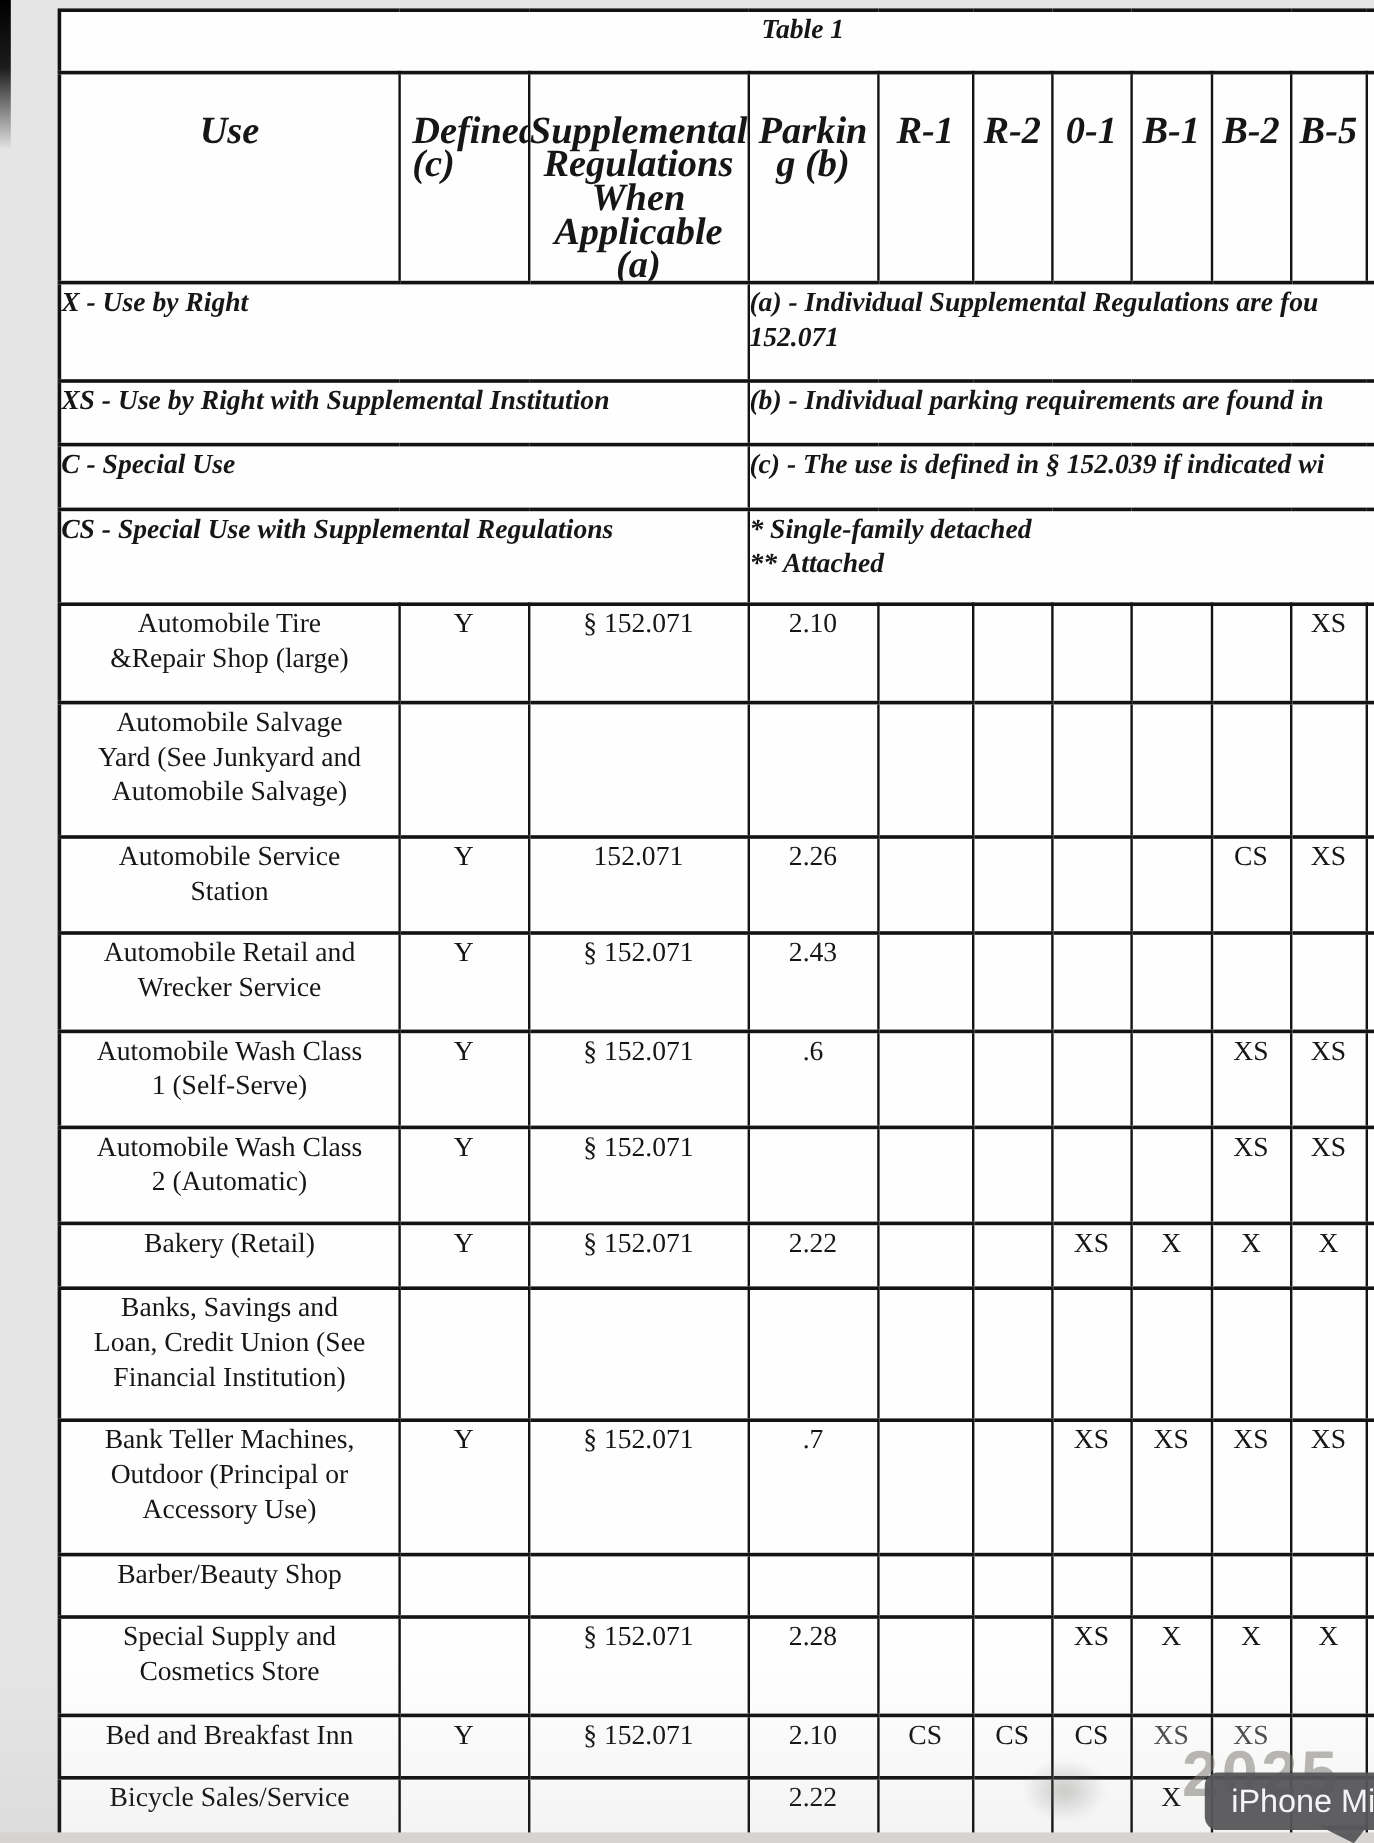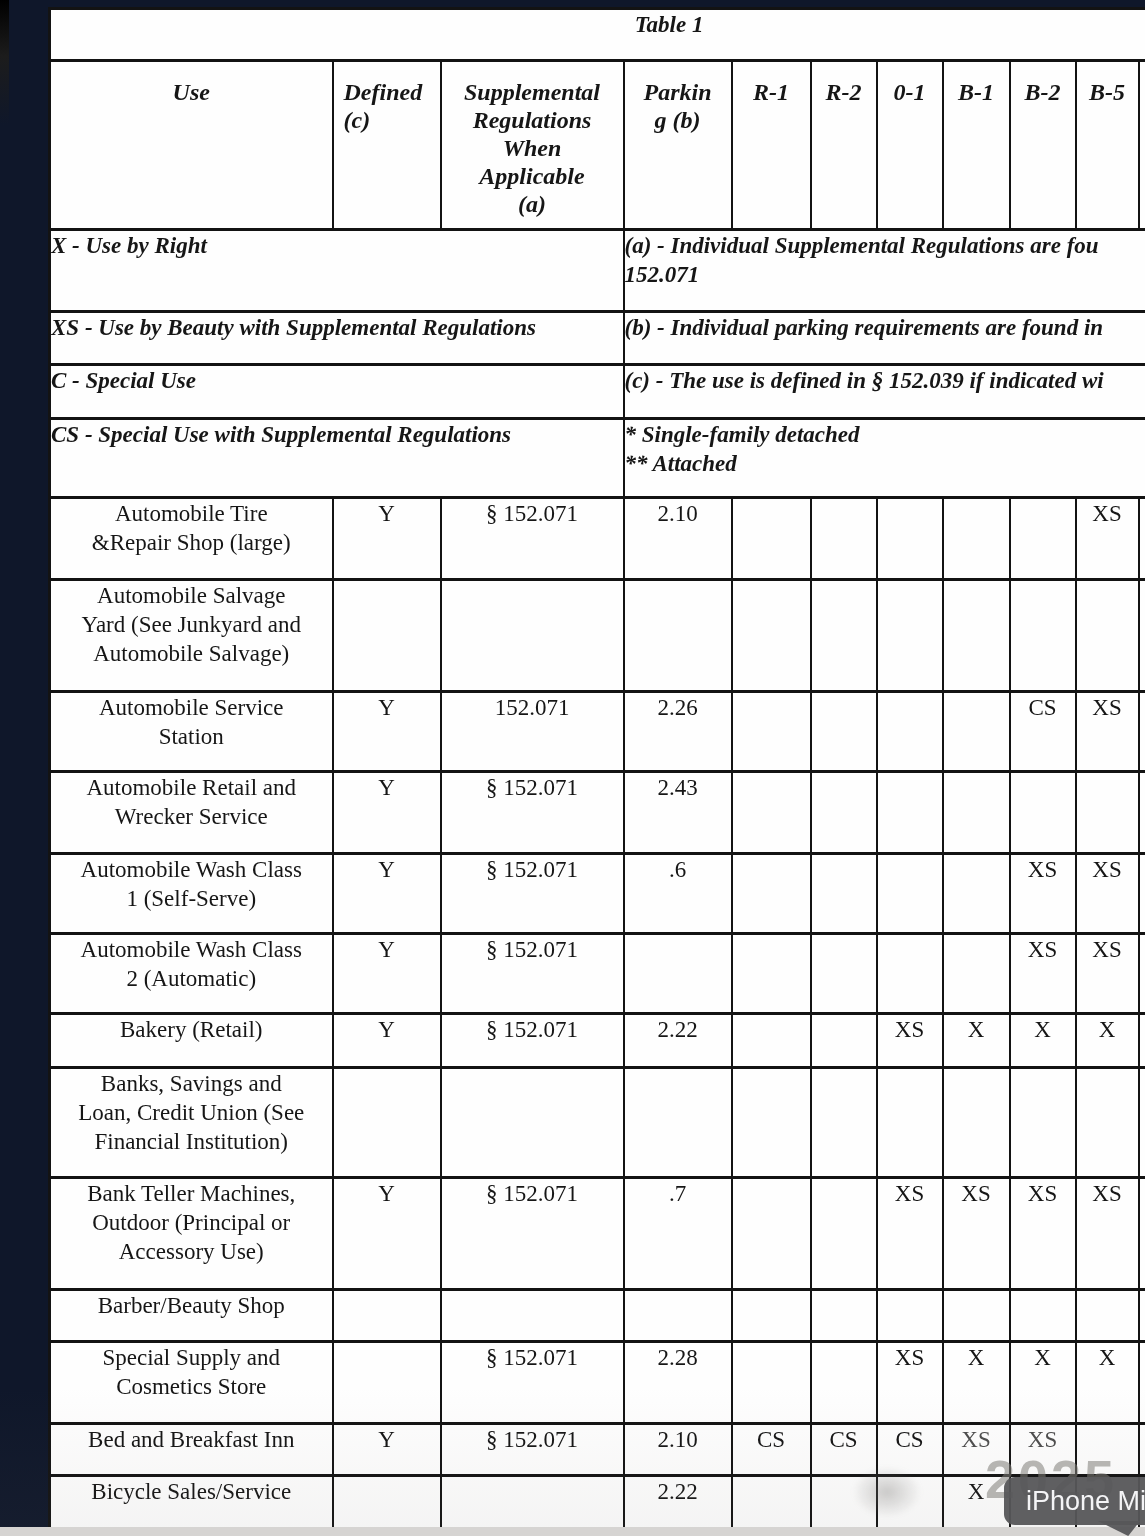--- a/index.html
+++ b/index.html
@@ -1,19 +1,19 @@
 <!DOCTYPE html>
 <html><head>
 <meta charset="utf-8">
 <style>
   html,body{margin:0;padding:0;}
   .page{
     position:relative;
     width:1145px;height:1536px;
-    background:#0f172a;
+    background:#e5e5e5;
     overflow:hidden;
     font-family:"Liberation Serif","DejaVu Serif",serif;
     color:#161616;
   }
   .corner-mark{
     position:absolute;left:0;top:0;width:9px;height:125px;
     background:linear-gradient(180deg,#000 0%,#1c1c1c 45%,rgba(20,20,20,0) 100%);
   }
   .table-wrap{position:absolute;left:48px;top:7px;}
   table.zoning{
@@ -31,22 +31,22 @@
     line-height:29px;
     font-size:23px;
     overflow:hidden;
     padding:0;
   }
   td.title-cell{
     text-align:center;font-weight:bold;font-style:italic;
     font-size:25px;padding-top:11px;white-space:normal;
   }
   tr.header-row td{
-    font-weight:bold;font-style:italic;font-size:24px;
-    text-align:center;padding-top:16px;line-height:28px;
+    font-weight:bold;font-style:italic;font-size:32px;
+    text-align:center;padding-top:32px;line-height:28px;
   }
   tr.header-row td.col-defined{text-align:left;padding-left:10px;margin-top:41px;}
   td.lcell{
     font-weight:bold;font-style:italic;
     padding:15px 0 0 15px;text-align:left;
   }
   td.rcell{
     font-weight:bold;font-style:italic;
     padding:15px 0 0 16px;text-align:left;
   }
@@ -132,21 +132,21 @@
           <td>B-2</td>
           <td>B-5</td>
           <td></td>
         </tr>
         <tr style="height:82px">
           <td class="lcell" colspan="3">X - Use by Right</td>
           <td class="rcell" colspan="8">(a) - Individual Supplemental Regulations are fou
 152.071</td>
         </tr>
         <tr style="height:53px">
-          <td class="lcell" colspan="3">XS - Use by Beauty with Supplemental Regulations</td>
+          <td class="lcell" colspan="3">XS - Use by Right with Supplemental Institution</td>
           <td class="rcell" colspan="8">(b) - Individual parking requirements are found in</td>
         </tr>
         <tr style="height:54px">
           <td class="lcell" colspan="3">C - Special Use</td>
           <td class="rcell" colspan="8">(c) - The use is defined in § 152.039 if indicated wi</td>
         </tr>
         <tr style="height:79px">
           <td class="lcell" colspan="3">CS - Special Use with Supplemental Regulations</td>
           <td class="rcell" colspan="8">* Single-family detached
 ** Attached</td>

